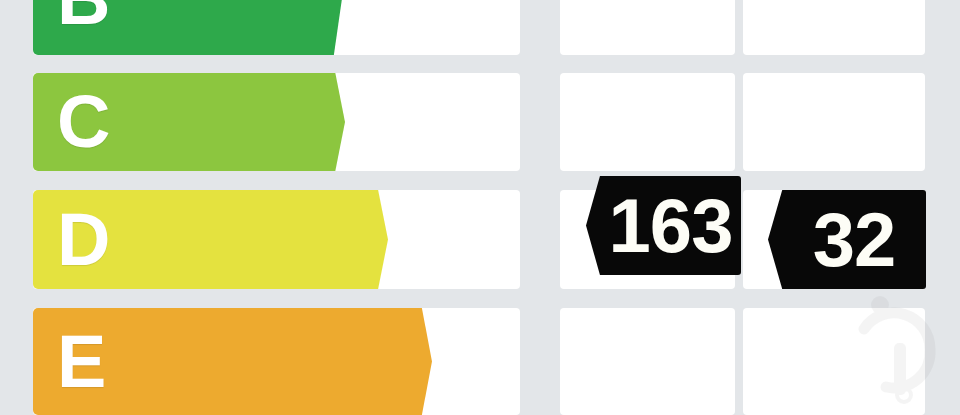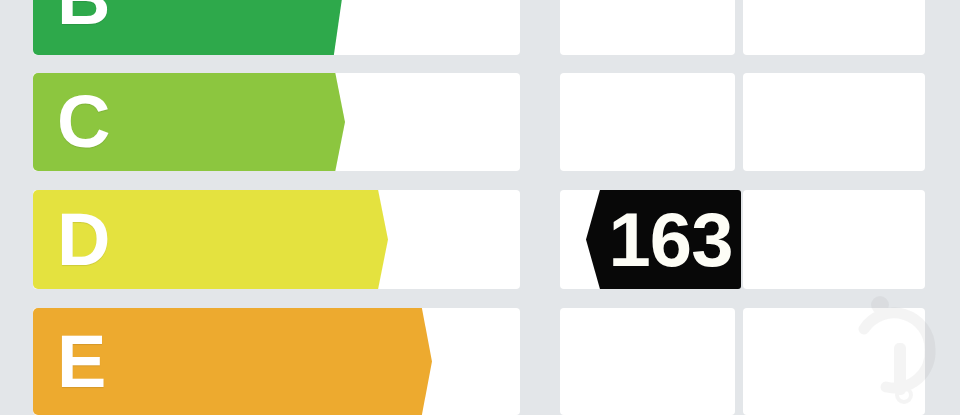--- a/index.html
+++ b/index.html
@@ -115,21 +115,21 @@
     color: #fdfdf6;
     font-family: "Liberation Sans", sans-serif;
     font-weight: bold;
     font-size: 76px;
     line-height: 1;
     letter-spacing: -1px;
     padding-left: 14px;
     user-select: none;
   }
 
-  .badge-1 { left: 586px; top: 190px; width: 155px; height: 99px; }
+  .badge-1 { left: 586px; top: 176px; width: 155px; height: 99px; }
   .badge-2 { left: 768px; top: 190px; width: 158px; height: 99px; }
 </style>
 </head>
 <body>
 
 <div id="epc-widget">
 
   <div class="row row-r0">
     <div class="cell cell-bar"></div>
     <div class="cell cell-c1"></div>
@@ -163,20 +163,23 @@
     <div class="cell cell-c2"></div>
     <div class="bar bar-e">
       <span class="bar-letter">E</span>
     </div>
   </div>
 
   <div class="badge badge-1">
     <span class="badge-text">163</span>
   </div>
 
+  <div class="badge badge-2">
+    <span class="badge-text">32</span>
+  </div>
 
   <div class="watermark">
     <svg viewBox="0 0 120 118" width="120" height="118" aria-hidden="true">
       <circle cx="46" cy="14" r="9" fill="currentColor"></circle>
       <path d="M30 38 A36 36 0 0 1 96 58 A36 36 0 0 1 52 96" fill="none" stroke="currentColor" stroke-width="11" stroke-linecap="round"></path>
       <rect x="60" y="52" width="12" height="52" rx="5" fill="currentColor"></rect>
       <circle cx="70" cy="104" r="7" fill="none" stroke="currentColor" stroke-width="4"></circle>
     </svg>
   </div>
 

